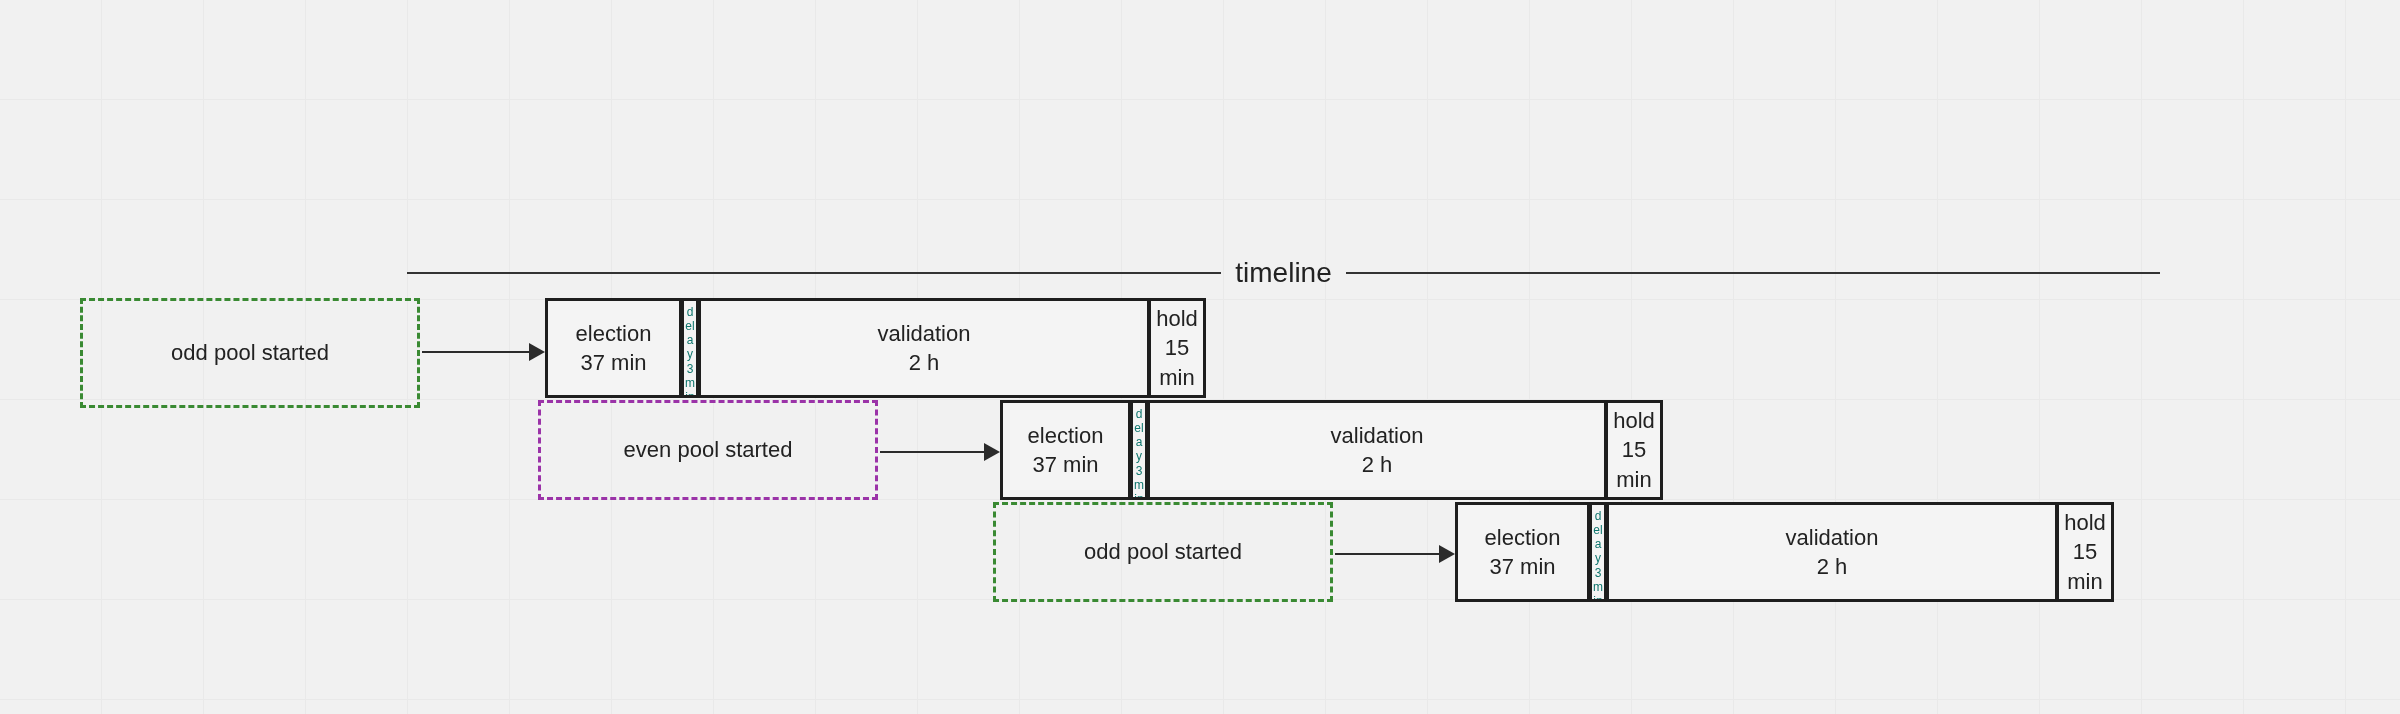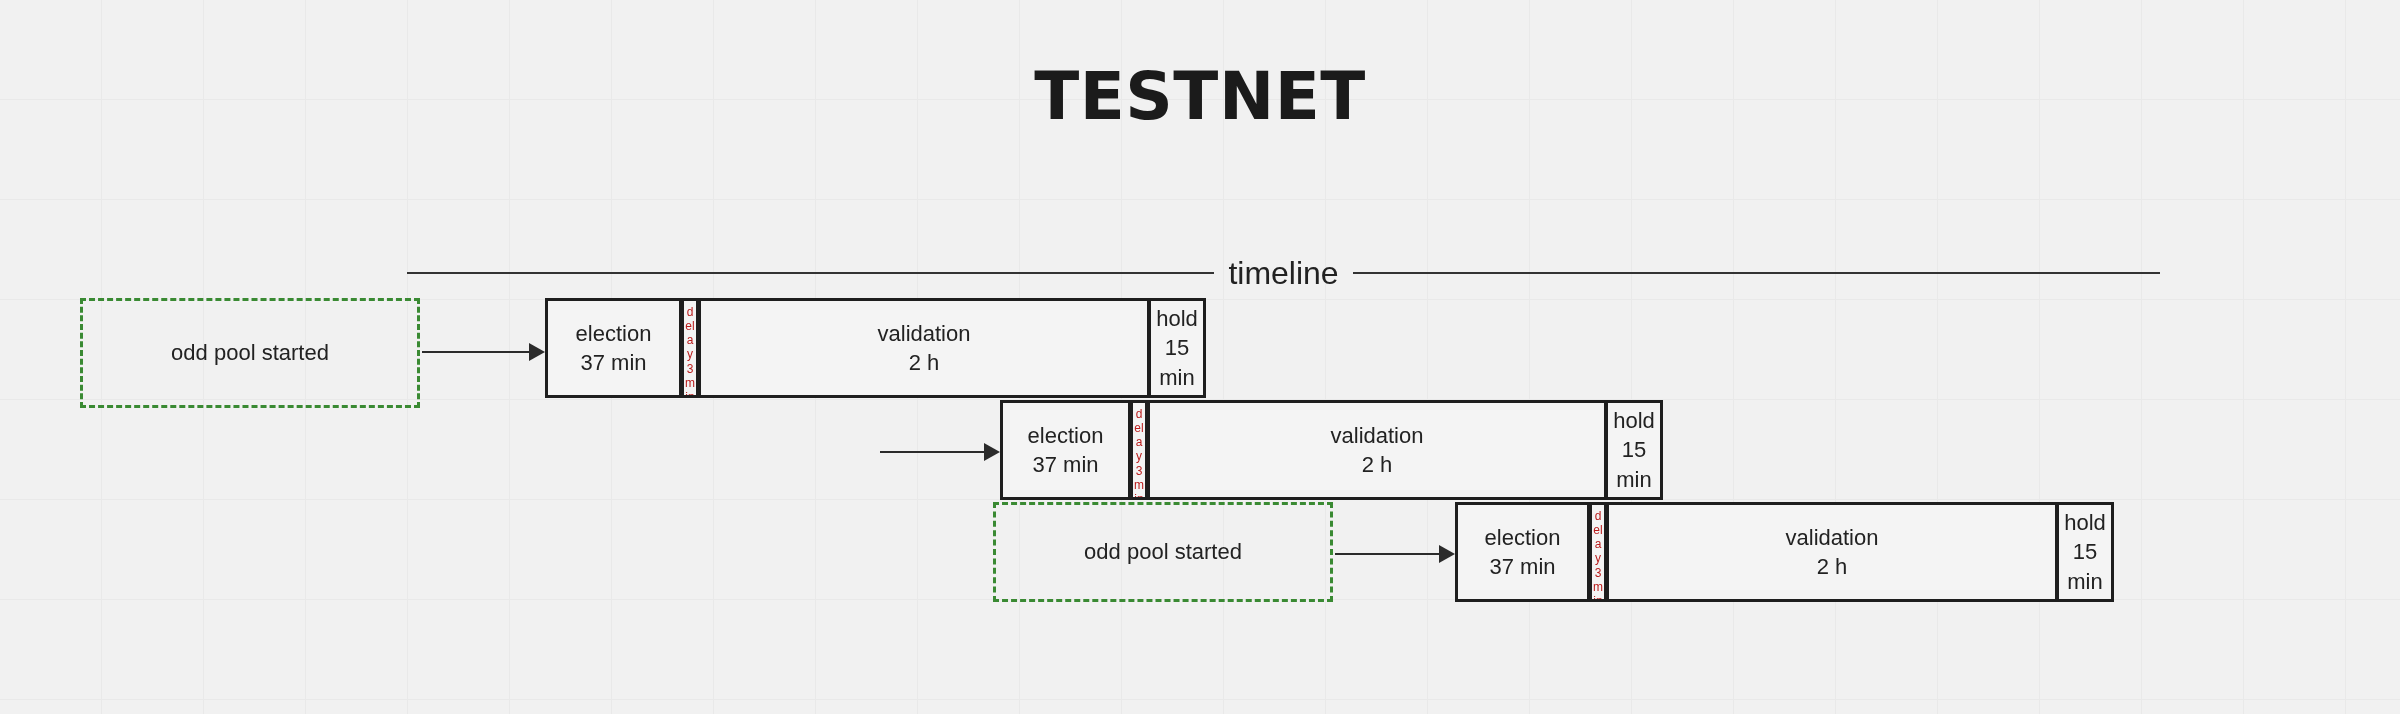--- a/index.html
+++ b/index.html
@@ -52,21 +52,21 @@
     align-items: center;
   }
   #timeline-axis .tl-line {
     flex: 1 1 auto;
     height: 2px;
     background: #333333;
   }
   #timeline-axis .tl-label {
     flex: 0 0 auto;
     padding: 0 14px;
-    font-size: 32px;
+    font-size: 28px;
     color: #222222;
     white-space: nowrap;
     line-height: 26px;
   }
   .box {
     position: absolute;
     box-sizing: border-box;
     border: 3px solid #1e1e1e;
     background: #f4f4f4;
     display: flex;
@@ -86,21 +86,21 @@
   
   .box.delay {
     font-size: 11px;
     line-height: 1.08;
     letter-spacing: 0;
     padding: 2px 0;
     justify-content: flex-start;
     overflow: hidden;
     word-break: break-all;
     display: block;
-    color: #b91c1c;
+    color: #0f766e;
     font-size: 12px;
   }
   .box.delay .dtext {
     display: block;
     width: 100%;
     padding-top: 2px;
     word-break: break-all;
     overflow-wrap: break-word;
     line-height: 1.18;
   }
@@ -140,21 +140,20 @@
     border-bottom: 9px solid transparent;
     border-left: 16px solid #2b2b2b;
     margin-left: -1px;
   }
 </style>
 </head>
 <body>
 
 <div id="canvas">
 
-  <div id="title">TESTNET</div>
 
   <div id="timeline-axis">
     <div class="tl-line"></div>
     <div class="tl-label">timeline</div>
     <div class="tl-line"></div>
   </div>
 
   <div class="trigger green" style="left:80px; top:298px; width:340px; height:110px;">
     <span>odd pool started</span>
   </div>
@@ -177,20 +176,23 @@
     <span class="l1">validation</span>
     <span class="l2">2 h</span>
   </div>
 
   <div class="box" style="left:1148px; top:298px; width:58px; height:100px;">
     <span class="l1">hold</span>
     <span class="l2">15</span>
     <span class="l3">min</span>
   </div>
 
+  <div class="trigger purple" style="left:538px; top:400px; width:340px; height:100px;">
+    <span>even pool started</span>
+  </div>
 
   <div class="arrow" style="left:880px; top:442px; width:120px;">
     <div class="shaft"></div>
     <div class="head"></div>
   </div>
 
   <div class="box" style="left:1000px; top:400px; width:131px; height:100px;">
     <span class="l1">election</span>
     <span class="l2">37 min</span>
   </div>

